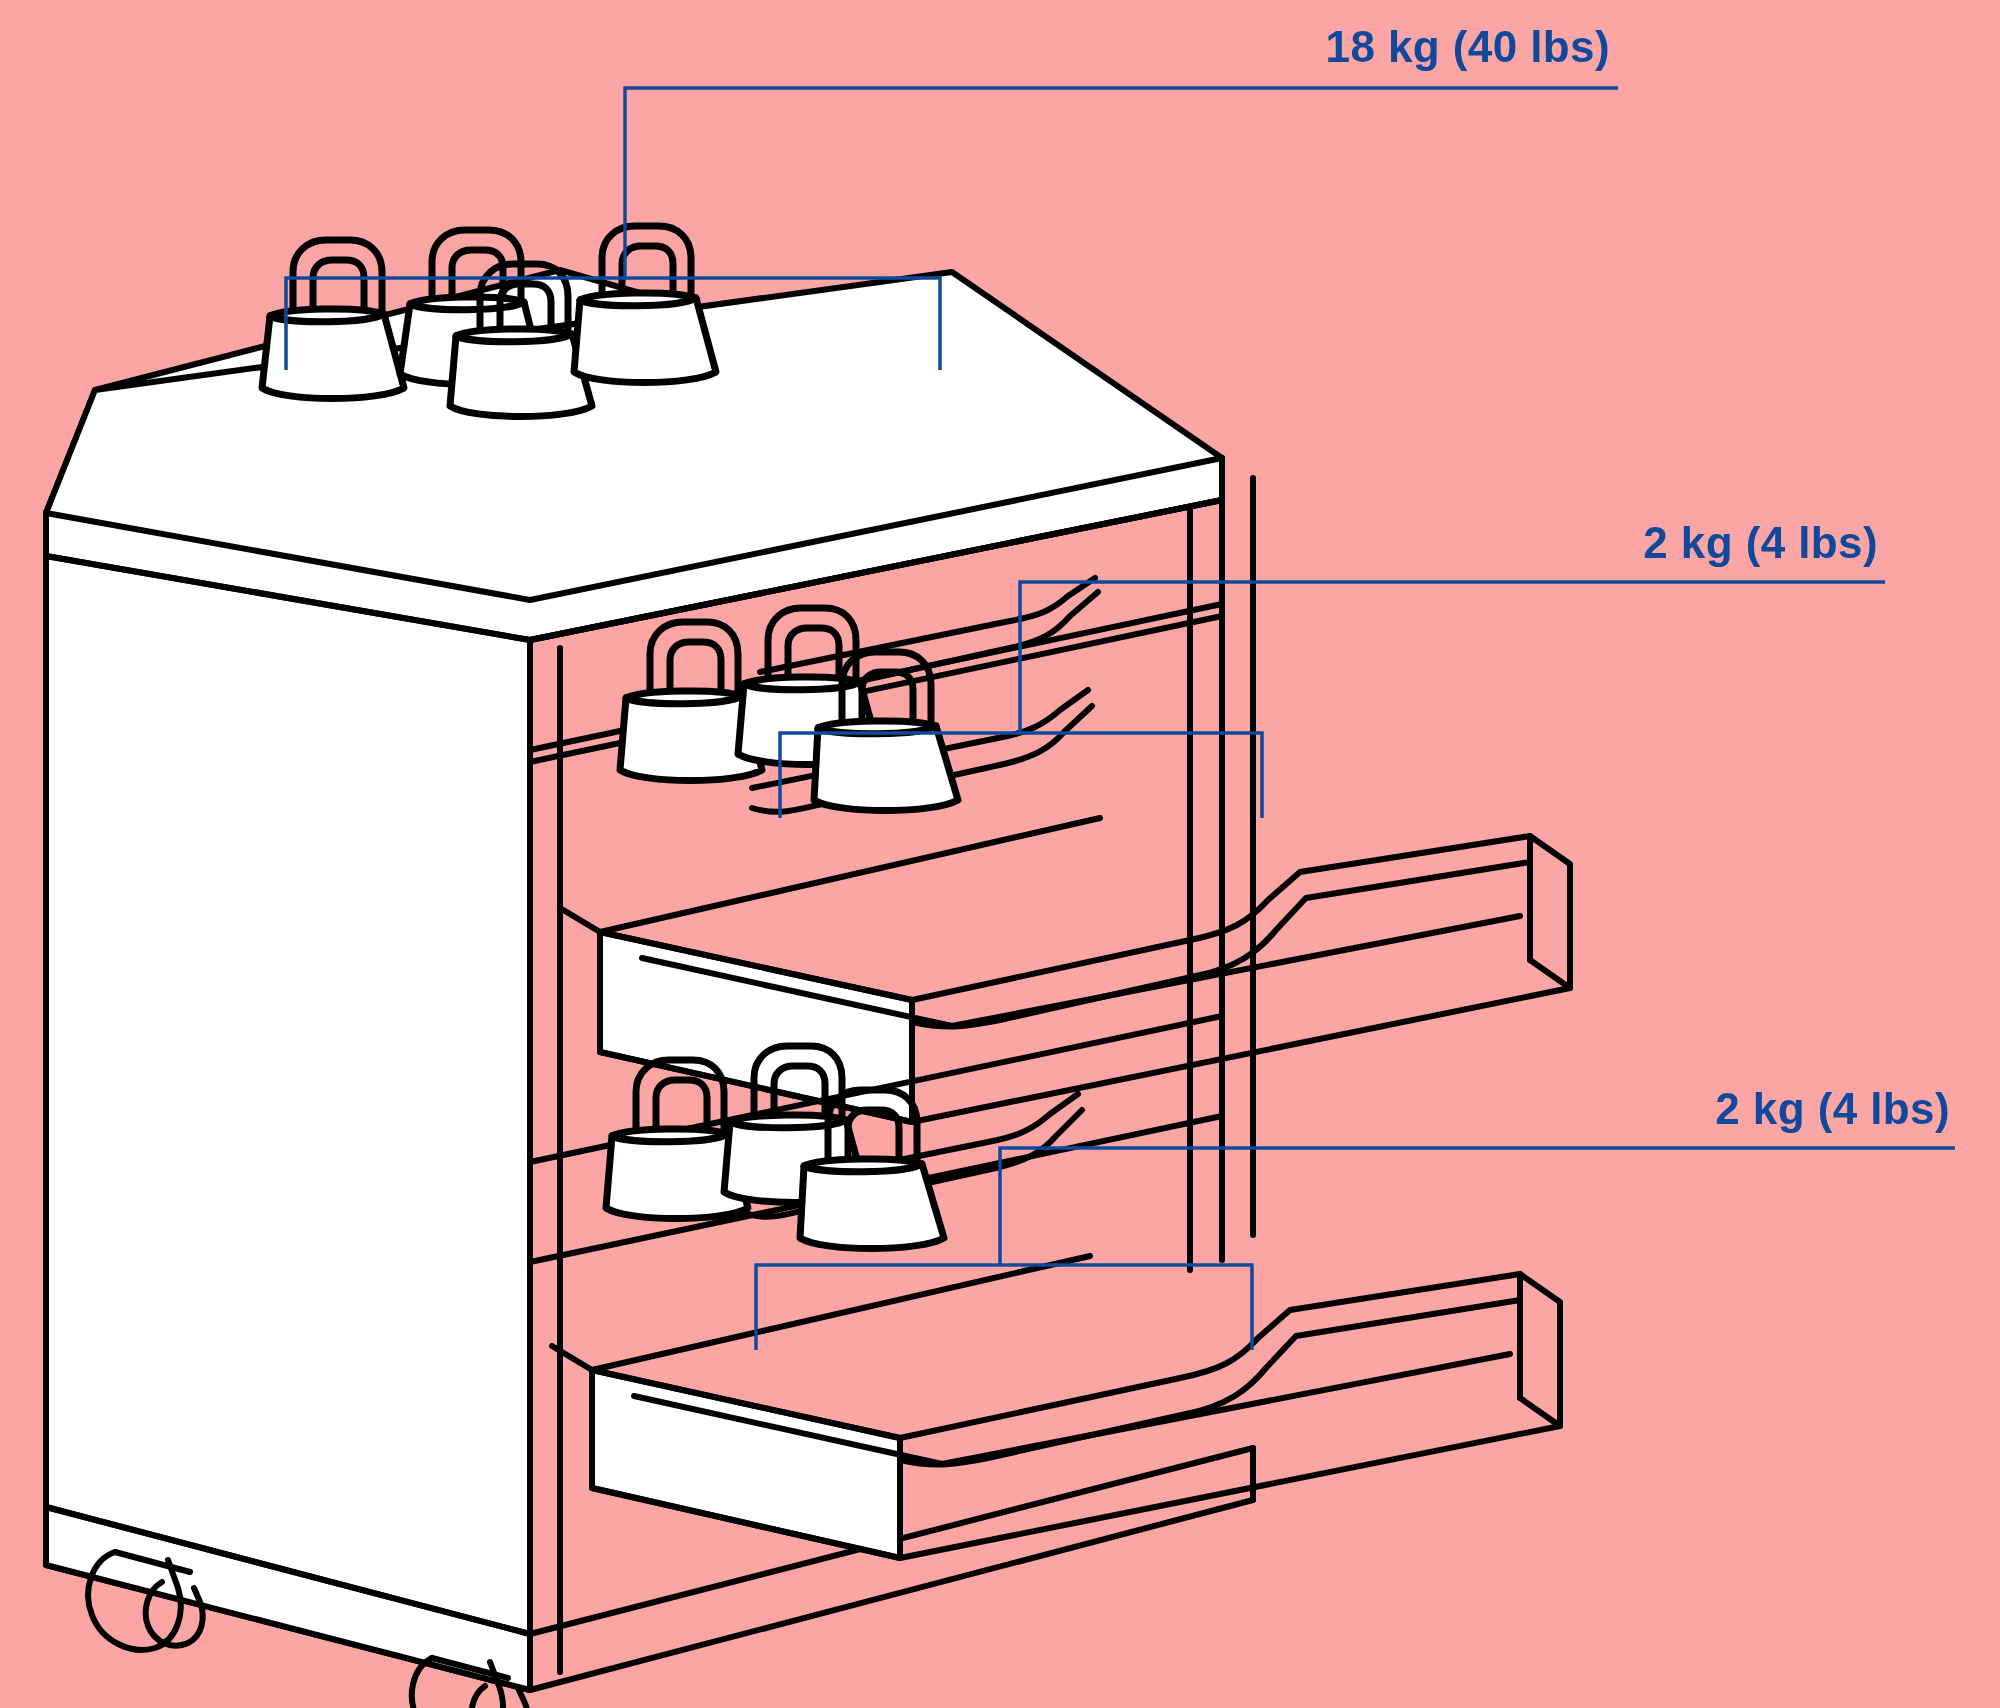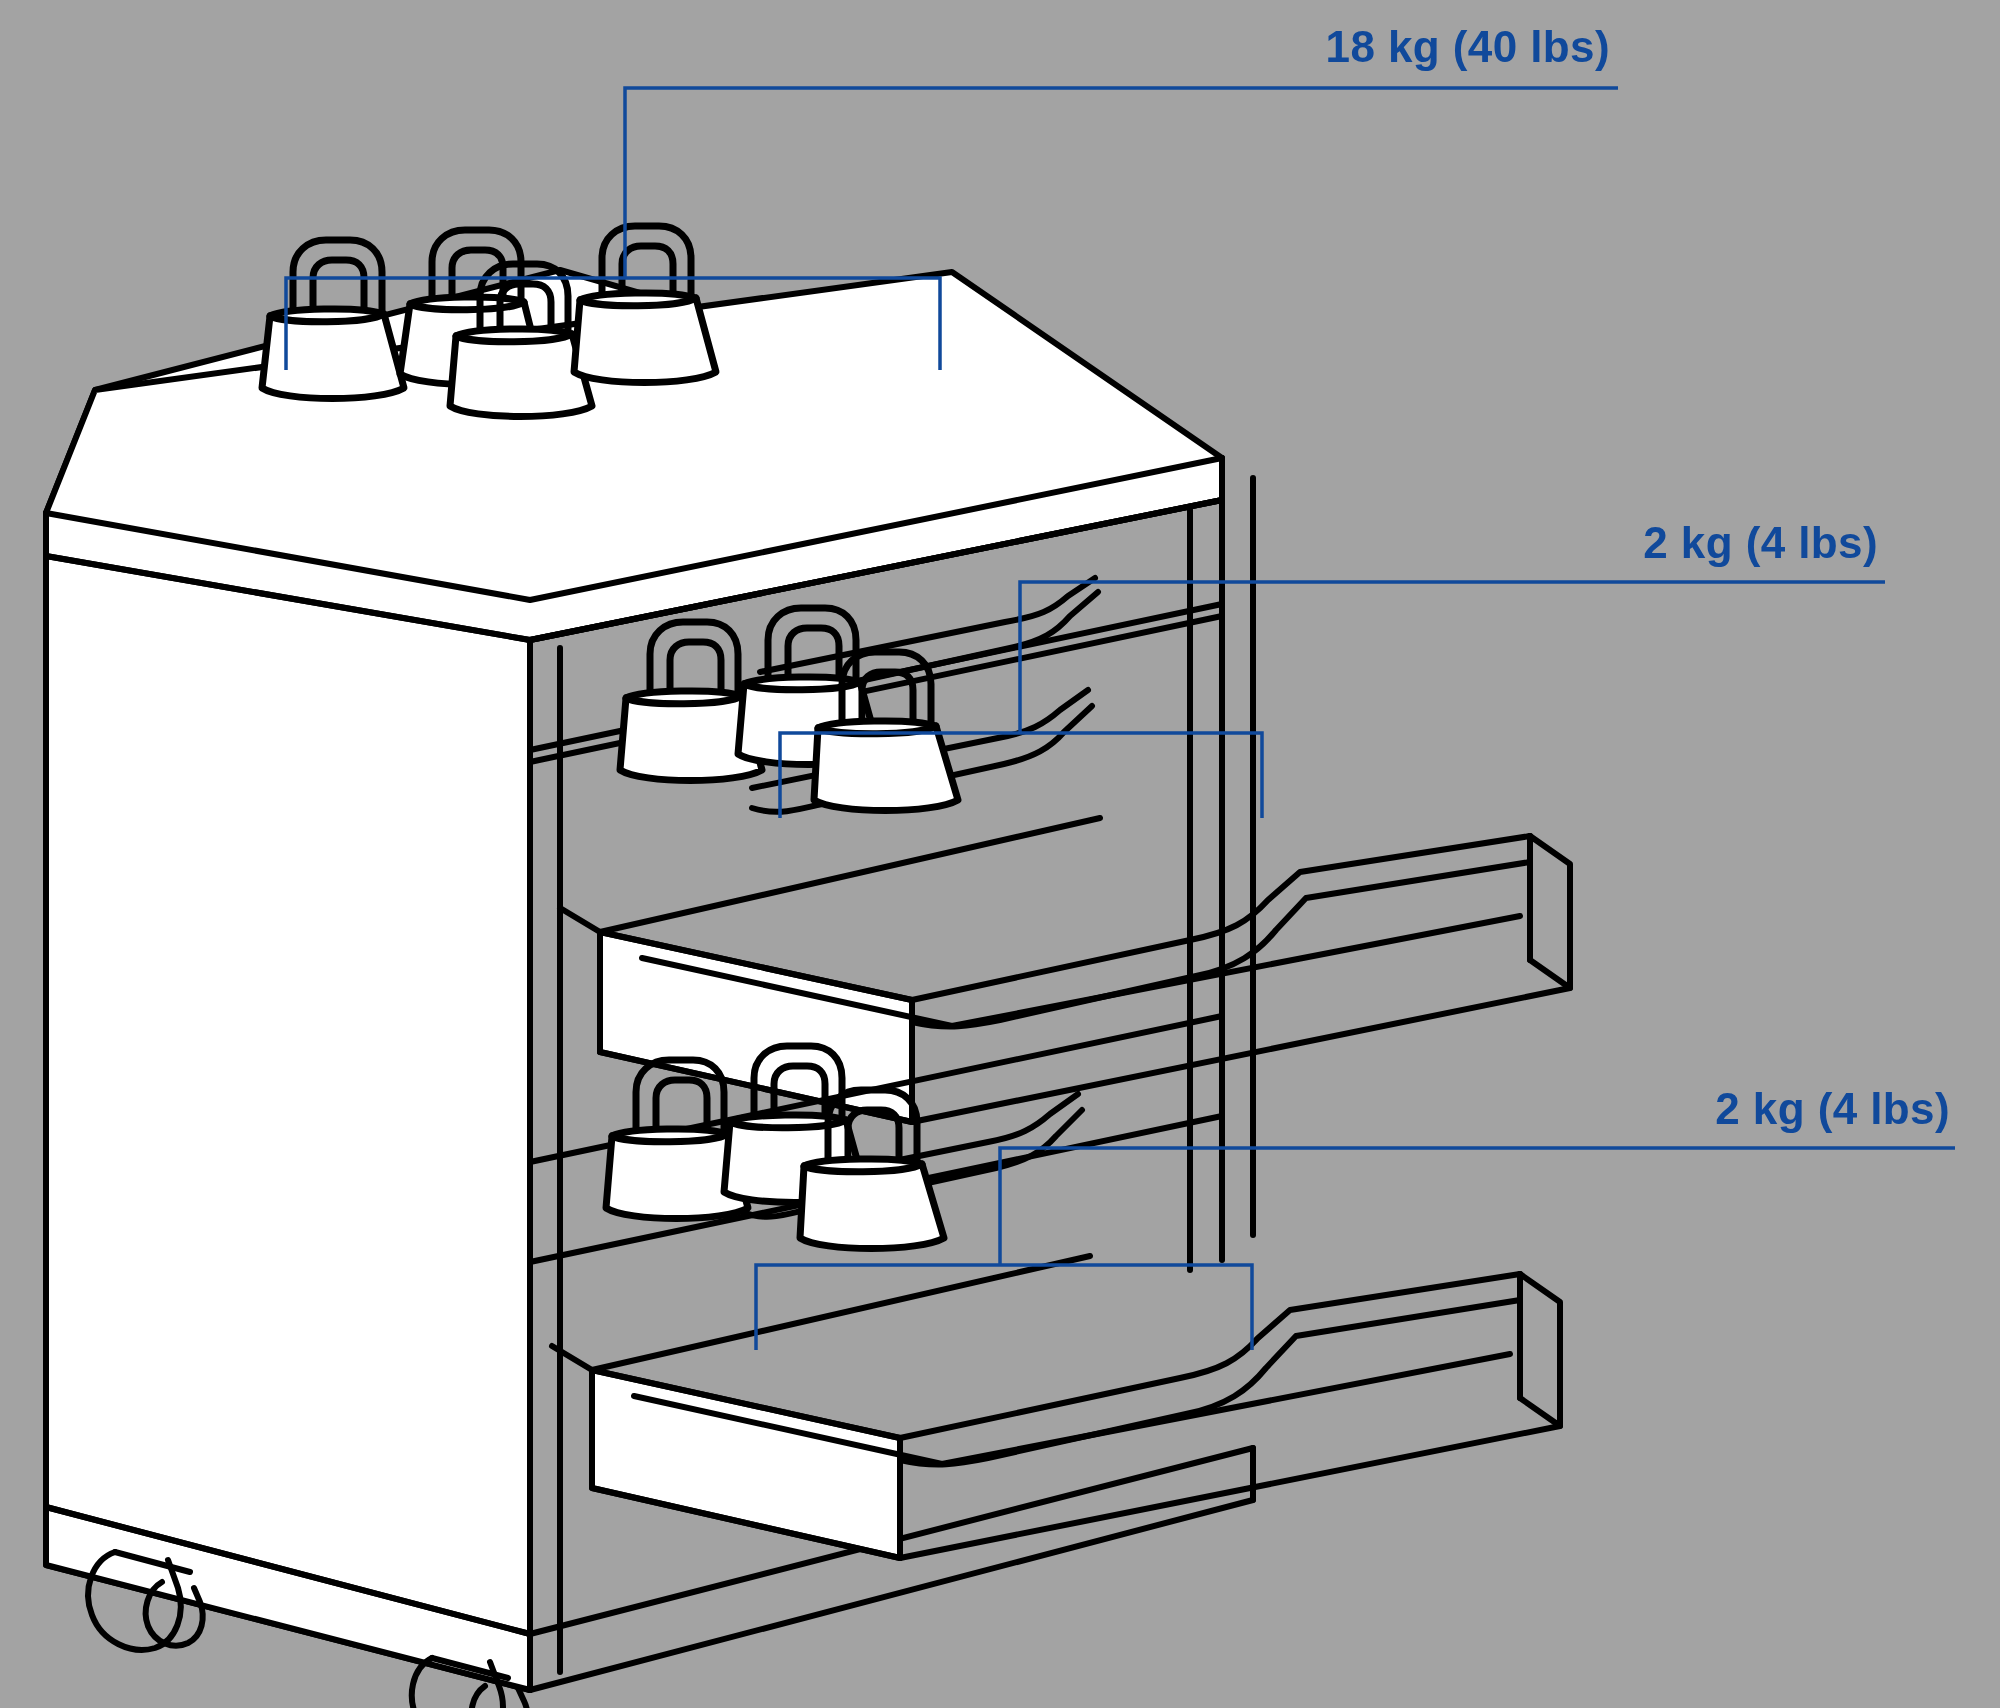--- a/index.html
+++ b/index.html
@@ -10,21 +10,21 @@
   body {
     width: 2000px;
     height: 1708px;
     font-family: "Liberation Sans", sans-serif;
     overflow: hidden;
   }
   #stage {
     position: relative;
     width: 2000px;
     height: 1708px;
-    background: #a3a3a3;
+    background: #fca5a5;
   }
   #diagram {
     position: absolute;
     left: 0;
     top: 0;
     width: 2000px;
     height: 1708px;
     display: block;
   }
   .ln {

